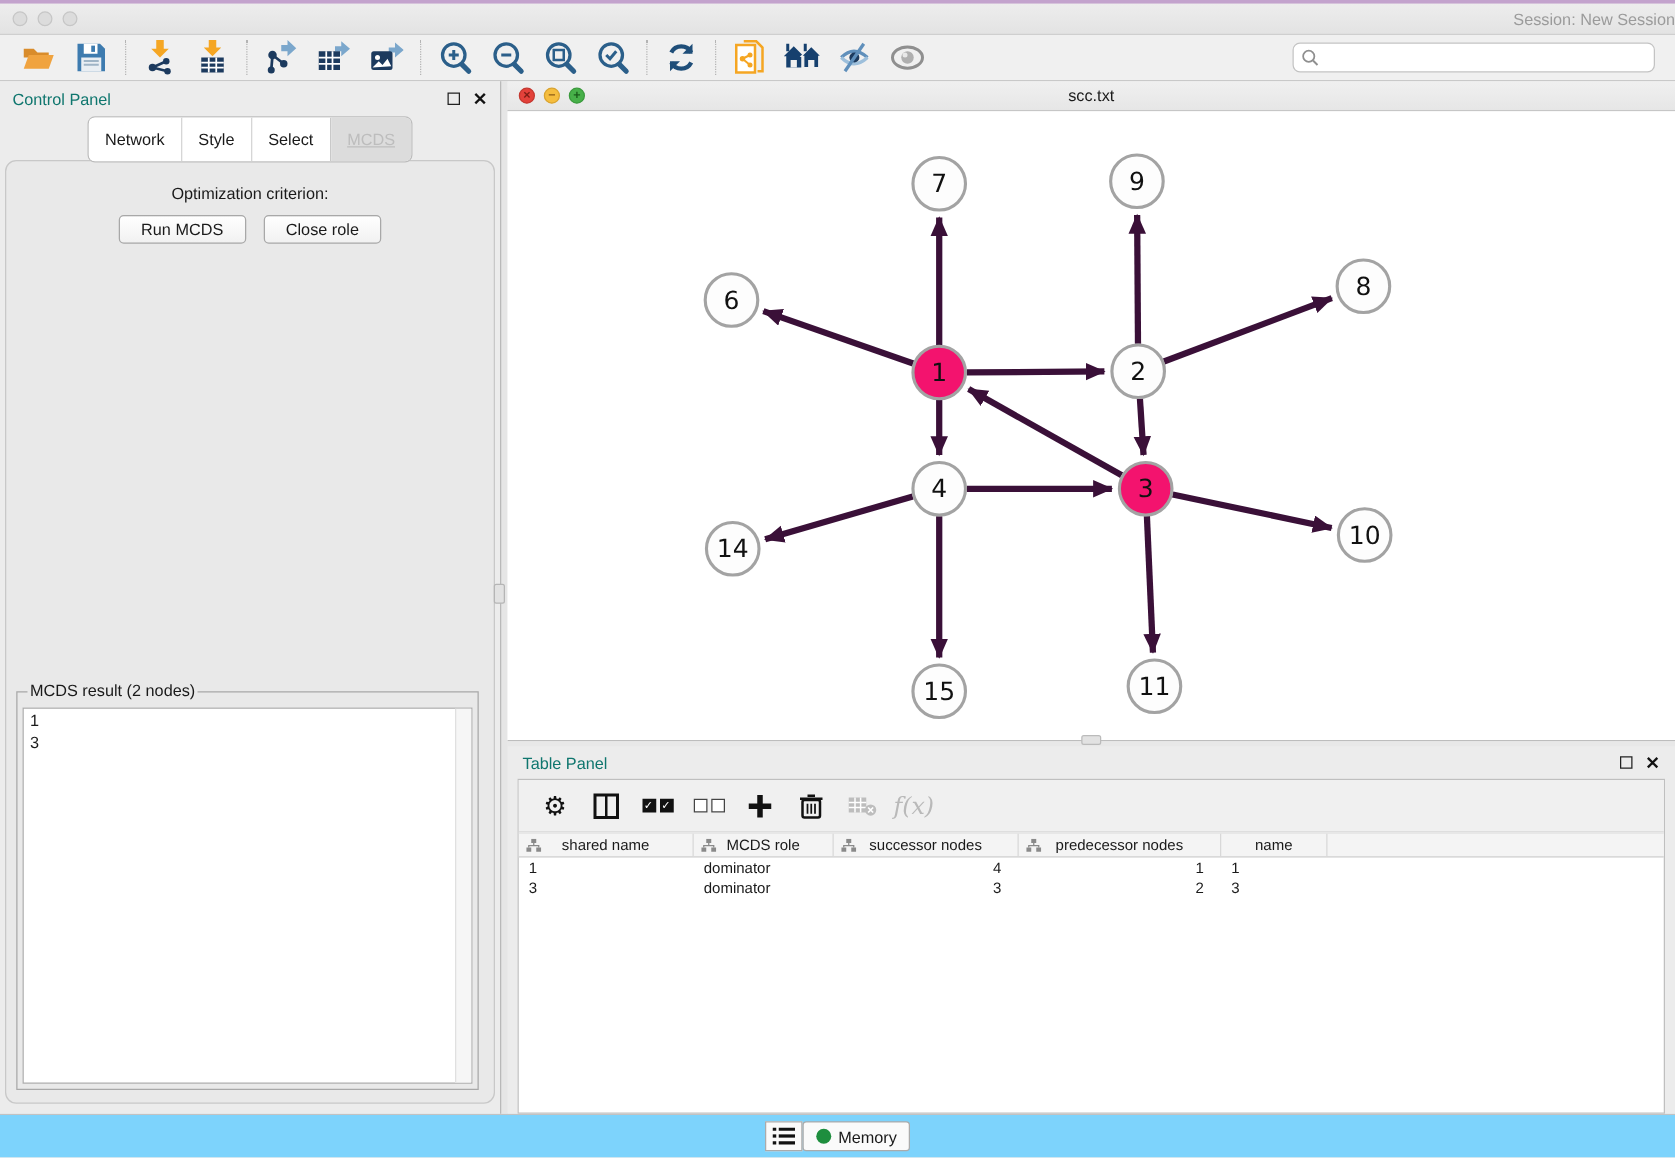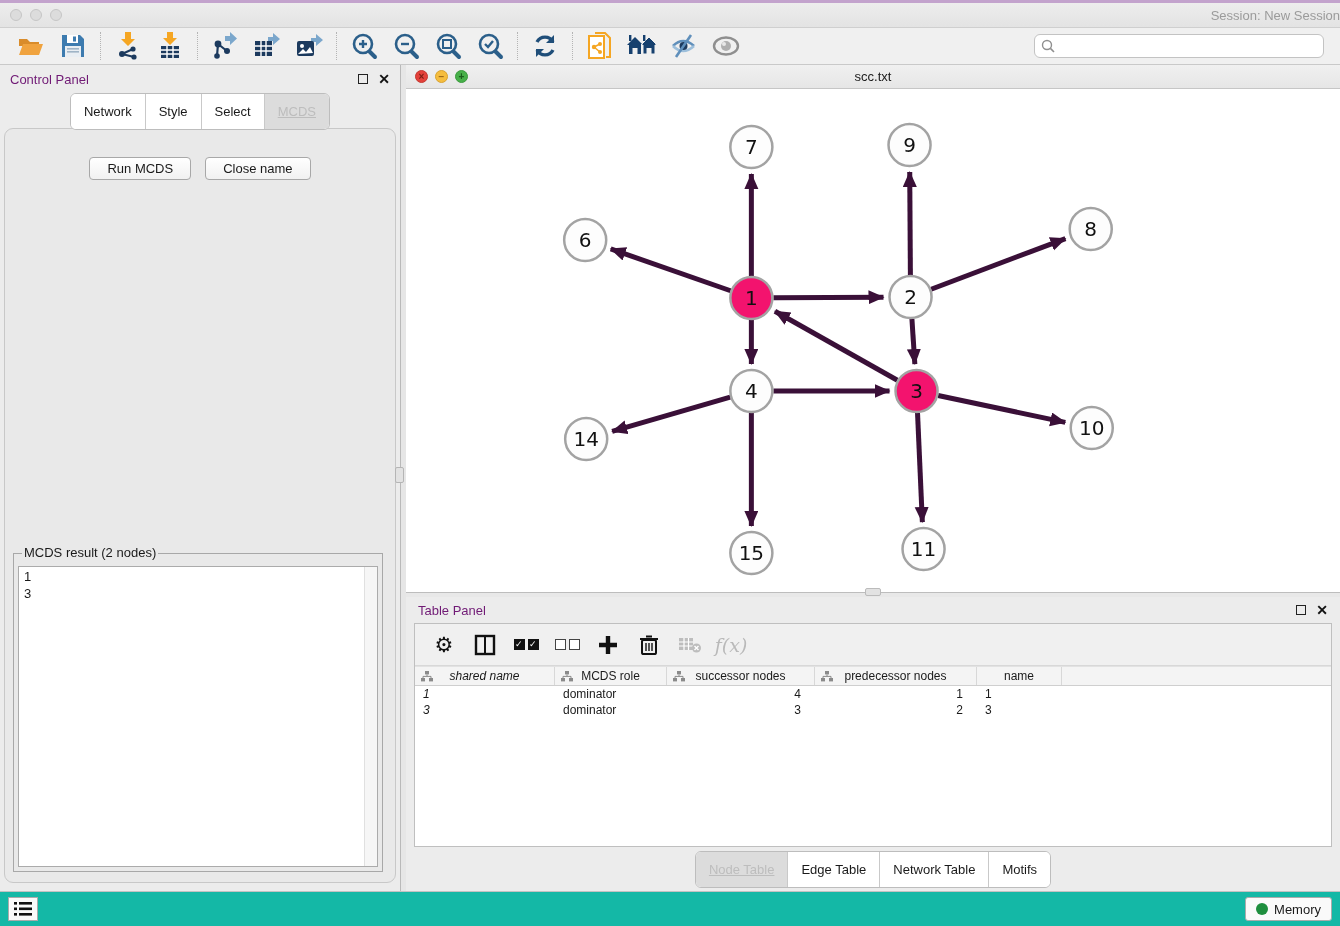--- a/index.html
+++ b/index.html
@@ -33,21 +33,21 @@
   }
   .searchbox input { border:none; outline:none; flex:1; font-size:12px; background:transparent; }
   
   .main { display:flex; height:826px; }
   .left-panel { width:400px; background:#ECECEC; display:flex; flex-direction:column; position:relative; }
   .v-splitter { width:6px; background:#E6E6E6; border-left:1px solid #B9B9B9; position:relative; }
   .v-splitter .handle { position:absolute; top:402px; left:-6px; width:9px; height:16px; background:#E2E2E2; border:1px solid #B5B5B5; border-radius:2px; }
   .right-col { flex:1; display:flex; flex-direction:column; }
   
   .cp-header { height:28px; display:flex; align-items:center; padding:0 10px; }
-  .panel-title { font-size:13px; color:#701a75; }
+  .panel-title { font-size:13px; color:#0f766e; }
   .hdr-icons { margin-left:auto; display:flex; align-items:center; gap:10px; }
   .float-ic { width:10px; height:10px; border:1.5px solid #222; }
   .close-ic { font-size:14px; font-weight:bold; color:#111; line-height:10px; }
   .cp-tabs { display:flex; justify-content:center; position:relative; z-index:2; }
   .tabgroup { display:flex; border:1px solid #BDBDBD; border-radius:6px 6px 6px 6px; overflow:hidden; background:#fff; height:37px; }
   .tab { padding:0 13px; display:flex; align-items:center; font-size:13px; background:#fff; border-right:1px solid #C9C9C9; }
   .tab:last-child { border-right:none; }
   .tab.active { background:#DCDCDC; color:#BDBDBD;text-decoration:underline; }
   .cp-body {
     margin:-2px 4px 8px 4px; flex:1; background:#E9E9E9;
@@ -105,26 +105,26 @@
   .cb.checked::after { content:"✓"; position:absolute; color:#fff; font-size:9px; left:1.5px; top:-0.5px; }
   .cb.empty { border:1.5px solid #444; background:#fff; }
   .grid-header { display:flex; height:20px; background:#F4F4F4; border-top:1px solid #E2E2E2; border-bottom:1px solid #CFCFCF; font-size:12px; }
   .gh-cell { display:flex; align-items:center; justify-content:center; gap:6px; border-right:1px solid #D8D8D8; position:relative; }
   .gh-cell .hicon { position:absolute; left:6px; }
   .grid-rows { font-size:12px; }
   .grid-row { display:flex; height:16px; line-height:16px; }
   .cell { overflow:hidden; white-space:nowrap; }
   .al { text-align:left; padding-left:8px; }
   .ar { text-align:right; padding-right:14px; }
-  .c0 { width:140px;font-style:italic; } .c1 { width:112px; } .c2 { width:148px; } .c3 { width:162px; } .c4 { width:85px; }
+  .c0 { width:140px; } .c1 { width:112px; } .c2 { width:148px; } .c3 { width:162px; } .c4 { width:85px; }
   .bottom-tabs { height:44px; display:flex; align-items:center; justify-content:center; }
   
   .status-bar {
-    height:35px; border-top:1px solid #C2C2C2; background:#14b8a6;
-    display:flex; align-items:center; justify-content:space-between; padding:0 8px;
+    height:35px; border-top:1px solid #C2C2C2; background:#7dd3fc;
+    display:flex; align-items:center; justify-content:center; padding:0 8px;
   }
   .sq-btn { width:30px; height:24px; background:#FAFAFA; border:1px solid #ABABAB; display:flex; align-items:center; justify-content:center; }
   .memory-btn { height:24px; background:#FAFAFA; border:1px solid #ABABAB; border-radius:3px; display:flex; align-items:center; gap:6px; padding:0 10px; font-size:13px; }
   .memdot { width:12px; height:12px; border-radius:50%; background:#1E8E3E; }
 </style>
 </head>
 <body>
 
 <div class="purple-strip"></div>
 <div class="titlebar">
@@ -290,23 +290,24 @@
     </div>
     <div class="cp-tabs">
       <div class="tabgroup">
         <div class="tab">Network</div>
         <div class="tab">Style</div>
         <div class="tab">Select</div>
         <div class="tab active">MCDS</div>
       </div>
     </div>
     <div class="cp-body">
+      <div class="opt-label">Optimization criterion:</div>
       <div class="cp-buttons">
         <div class="btn">Run MCDS</div>
-        <div class="btn">Close name</div>
+        <div class="btn">Close role</div>
       </div>
       <div class="fieldset">
         <legend style="position:absolute; top:-9px; left:6px; background:#E9E9E9;text-align:center;">MCDS result (2 nodes)</legend>
         <div class="result-area">
           <div class="result-text">
             <div>1</div>
             <div>3</div>
           </div>
           <div class="result-scroll"></div>
         </div>
@@ -485,28 +486,20 @@
           </div>
           <div class="grid-row">
             <div class="cell c0 al">3</div>
             <div class="cell c1 al">dominator</div>
             <div class="cell c2 ar">3</div>
             <div class="cell c3 ar">2</div>
             <div class="cell c4 al">3</div>
           </div>
         </div>
       </div>
-      <div class="bottom-tabs">
-        <div class="tabgroup">
-          <div class="tab active">Node Table</div>
-          <div class="tab">Edge Table</div>
-          <div class="tab">Network Table</div>
-          <div class="tab">Motifs</div>
-        </div>
-      </div>
     </div>
   </div>
 </div>
 
 <div class="status-bar">
   <div class="sq-btn">
     <svg width="18" height="14" viewBox="0 0 18 14">
       <rect x="0" y="0" width="3" height="2.6" fill="#111"></rect>
         <rect x="5" y="0" width="13" height="2.6" fill="#111"></rect>
       <rect x="0" y="5.5" width="3" height="2.6" fill="#111"></rect>

